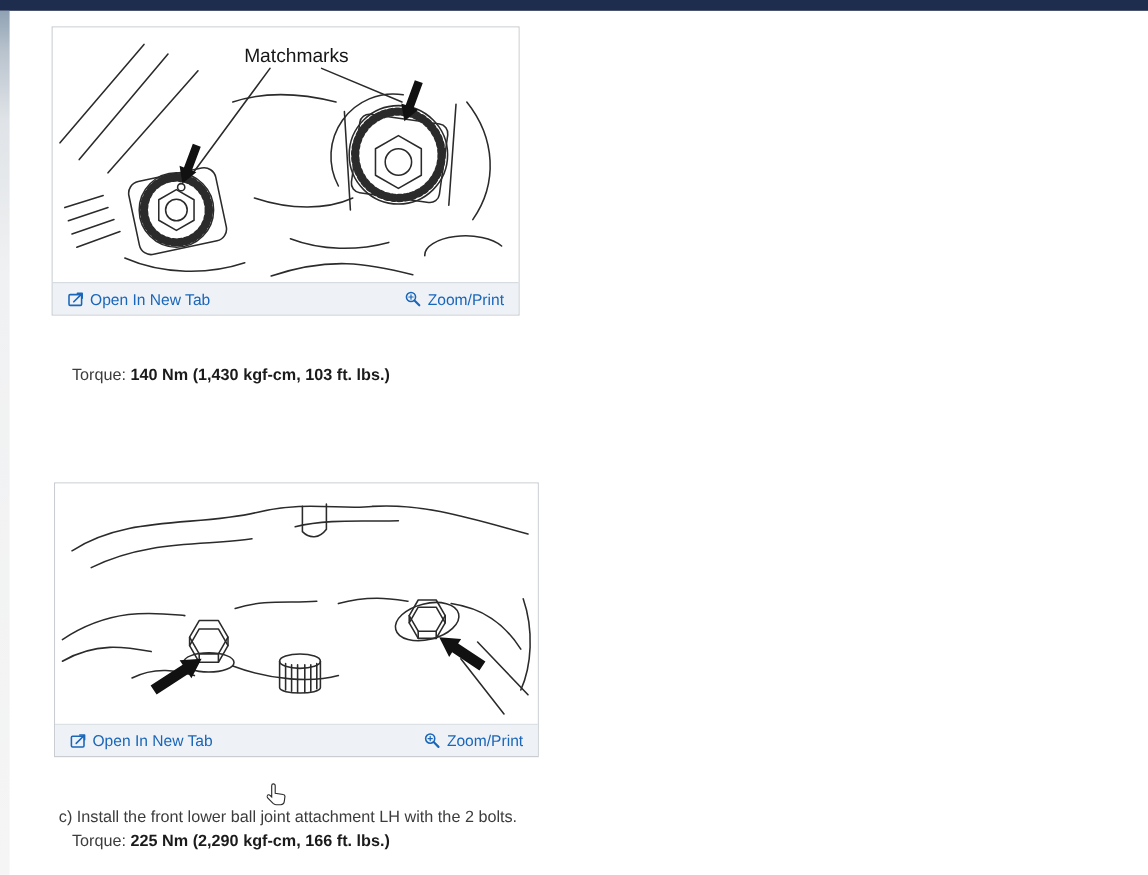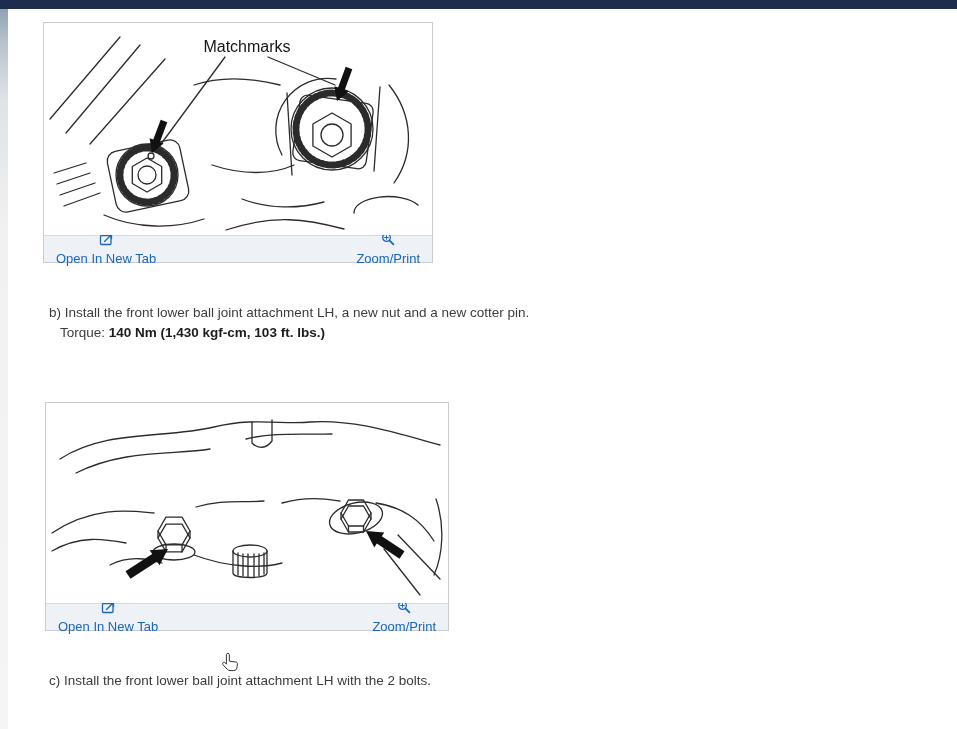--- a/index.html
+++ b/index.html
@@ -19,21 +19,21 @@
   }
   .figure-1 { left:33px; top:22px; width:390px; height:241px; }
   .figure-2 { left:35px; top:402px; width:404px; height:229px; }
   .figure-image { flex:1; position:relative; overflow:hidden; background:#fff; }
   .figure-footer {
     height:27px; background:#eef2f7; border-top:1px solid #d7dce2;
     display:flex; align-items:center; justify-content:space-between; padding:0 12px;
   }
   .fig-link {
     display:inline-flex; align-items:center; gap:5px;
-    color:#1a66b8; font-size:13px; text-decoration:none; cursor:pointer; white-space:nowrap;flex-direction:column;
+    color:#1a66b8; font-size:13px; text-decoration:none; cursor:pointer; white-space:nowrap;
   }
   .link-icon { stroke:#1a66b8; fill:none; stroke-width:1.3; stroke-linecap:round; stroke-linejoin:round; }
   .instructions { position:absolute; width:880px; color:#3c3c3c; font-size:13.5px; line-height:20px; }
   .instr-1 { left:49px; top:303px; }
   .instr-2 { left:49px; top:671px; }
   .torque { padding-left:11px; }
   .torque b { color:#1b1b1b; }
   svg.drawing { position:absolute; inset:0; width:100%; height:100%; }
   .drawing path, .drawing line, .drawing rect, .drawing circle,
   .drawing ellipse, .drawing polyline, .drawing polygon.outline {
@@ -104,21 +104,20 @@
         <circle cx="5.5" cy="5.5" r="3.8"></circle>
         <path d="M8.4,8.4 L12.4,12.4" stroke-width="1.8"></path>
         <path d="M3.7,5.5 L7.3,5.5 M5.5,3.7 L5.5,7.3" stroke-width="1"></path>
       </svg>
       <span>Zoom/Print</span>
     </a>
   </div>
 </div>
 
 <div class="instructions instr-1">
-  <p>b) Install the front lower ball joint attachment LH, a new nut and a new cotter pin.</p>
   <p class="torque"><span>Torque:</span> <b>140 Nm (1,430 kgf-cm, 103 ft. lbs.)</b></p>
 </div>
 
 <div class="figure figure-2">
   <div class="figure-image">
     <svg class="drawing" viewBox="0 0 402 200" preserveAspectRatio="xMidYMid meet">
 
       <path d="M14,56 C60,26 118,36 168,24 C208,14 238,22 264,19 C308,16 350,30 394,42"></path>
       <path d="M30,70 C78,46 128,52 164,46"></path>
       <path d="M200,36 C228,29 258,32 286,31"></path>
@@ -166,17 +165,18 @@
         <path d="M8.4,8.4 L12.4,12.4" stroke-width="1.8"></path>
         <path d="M3.7,5.5 L7.3,5.5 M5.5,3.7 L5.5,7.3" stroke-width="1"></path>
       </svg>
       <span>Zoom/Print</span>
     </a>
   </div>
 </div>
 
 <div class="instructions instr-2">
   <p>c) Install the front lower ball joint attachment LH with the 2 bolts.</p>
+  <p class="torque"><span>Torque:</span> <b>225 Nm (2,290 kgf-cm, 166 ft. lbs.)</b></p>
 </div>
 
 <svg class="cursor" viewBox="0 0 16 20">
   <path d="M5.5,1.2 C4.7,1.2 4.1,1.8 4.1,2.6 L4.1,11.5 L2.7,10.2 C2.1,9.6 1.1,9.7 0.7,10.4 C0.3,10.9 0.4,11.7 0.9,12.2 L5.2,16.7 C5.8,17.3 6.6,17.7 7.5,17.7 L11.2,17.7 C12.7,17.7 13.9,16.6 14.1,15.1 L14.6,11.4 C14.7,10.5 14.1,9.7 13.2,9.6 L6.9,8.7 L6.9,2.6 C6.9,1.8 6.3,1.2 5.5,1.2 Z" fill="#ffffff" stroke="#2b2b2b" stroke-width="0.9"></path>
 </svg>
 
 </body></html>

